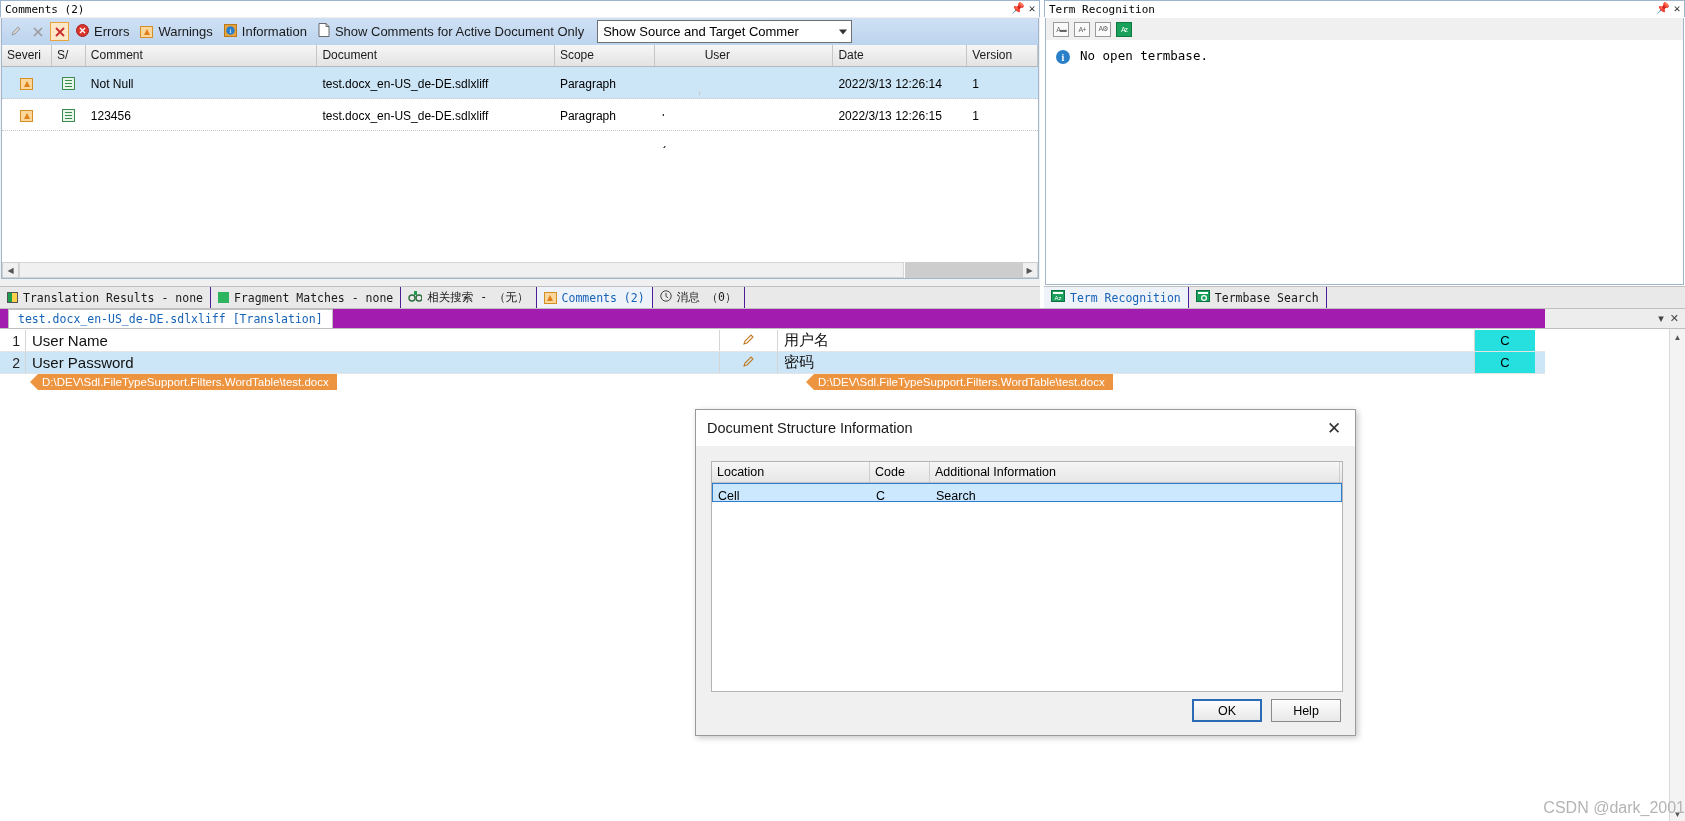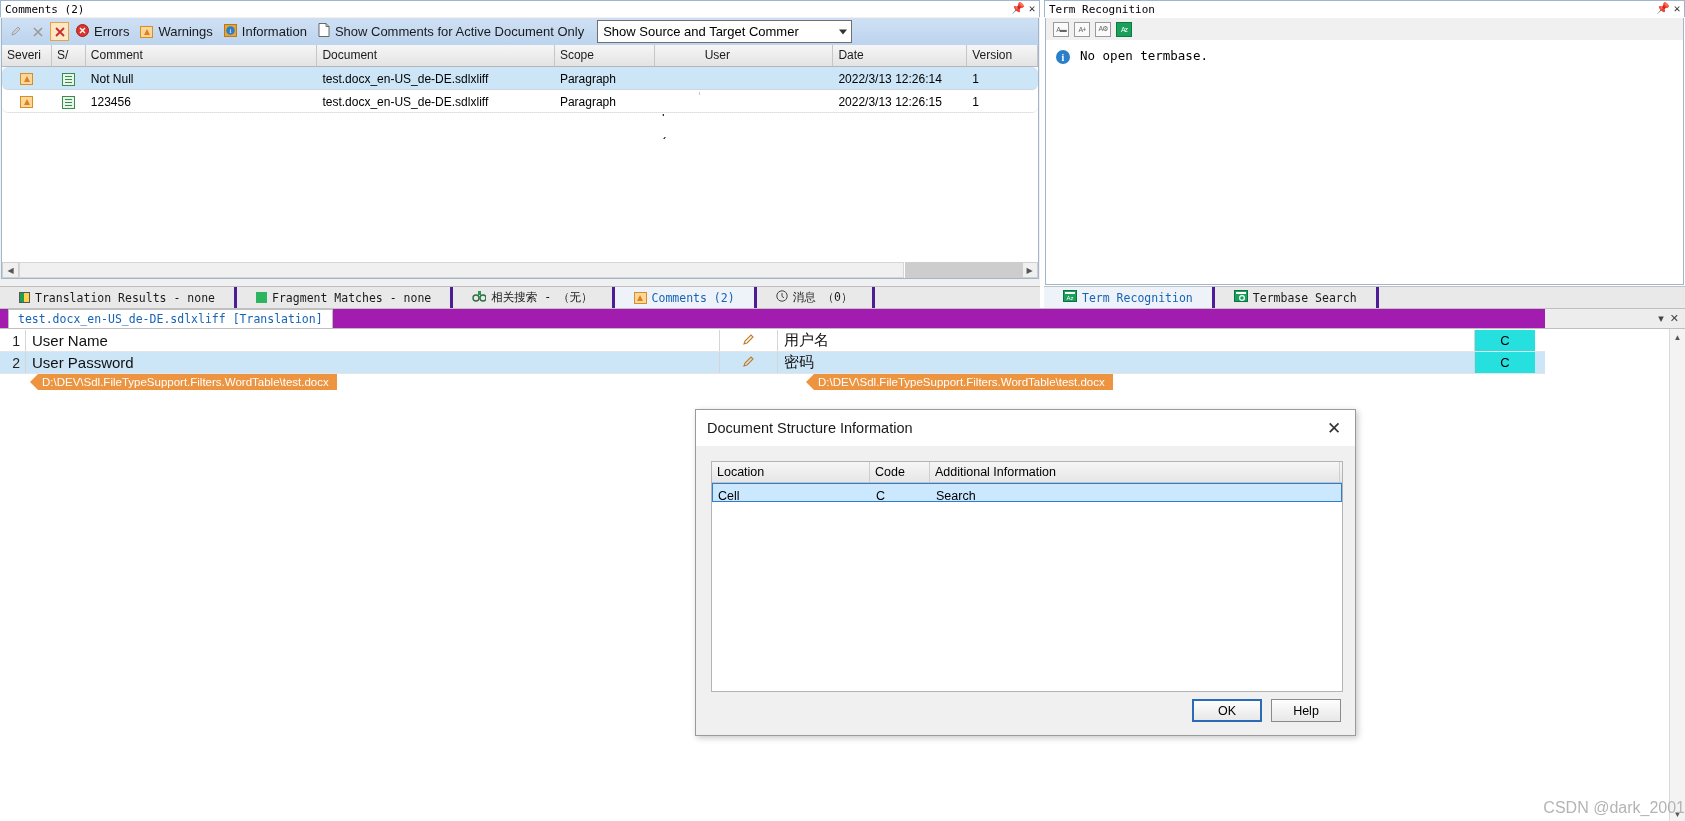--- a/index.html
+++ b/index.html
@@ -101,24 +101,23 @@
   }
   .grid-head .th {
     border-right: 1px solid #c6c6c6;
     padding: 3px 0 0 5px;
     font-size: 12px;
     color: #1a1a1a;
     overflow: hidden;
     white-space: nowrap;
   }
   .grid-row {
-    display: flex; height: 23px;
+    display: flex; height: 32px;
     align-items: stretch;
     border-bottom: 1px dotted #c8c8c8;
-    border-radius: 6px;
   }
   .grid-row.sel { background: #cde6f7; }
   .grid-row .td {
     padding: 2px 0 0 5px;
     font-size: 12px;
     overflow: hidden;
     white-space: nowrap;
     display: flex; align-items: center;
   }
   .grid-row .td.center { justify-content: center; padding-left: 0; }
@@ -191,22 +190,22 @@
     position: absolute; left: 0; top: 286px;
     width: 1040px; height: 22px;
     background: #e9e9e9;
     border-top: 1px solid #c0c0c0;
     display: flex; align-items: stretch;
     font-family: "DejaVu Sans Mono", monospace;
     font-size: 11.5px;
   }
   .dtab {
     display: flex; align-items: center; gap: 5px;
-    padding: 0 19px;
-    border-right: 3px solid #4c1d95;
+    padding: 0 7px;
+    border-right: 1px solid #4c1d95;
     color: #1a1a1a;
     white-space: nowrap;
     text-align: right;
   }
   .dtab.active { background: #eef3f9; color: #1763b6; }
   .dtab.active .lbl { color: #1763b6; }
 
   .sq { width: 11px; height: 11px; display: inline-block; }
   .sq.greenlt { background: #2cb45e; }
   .sq.tm {

